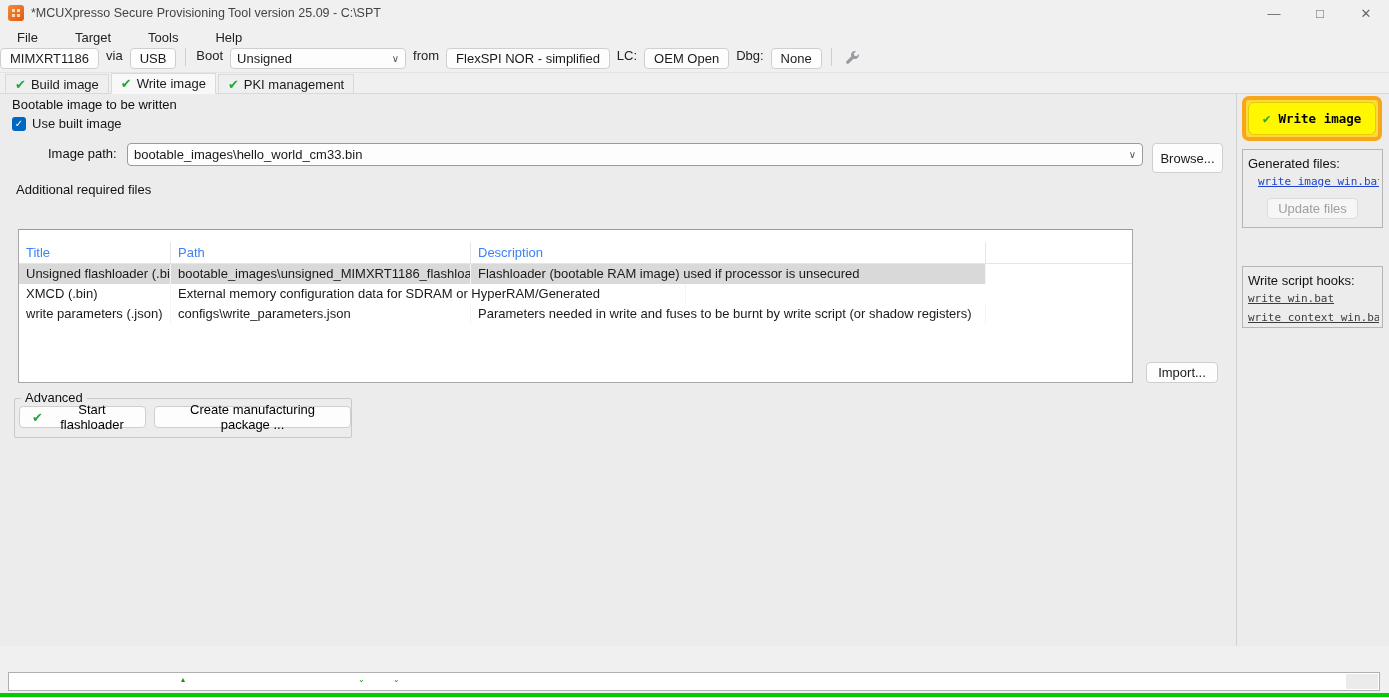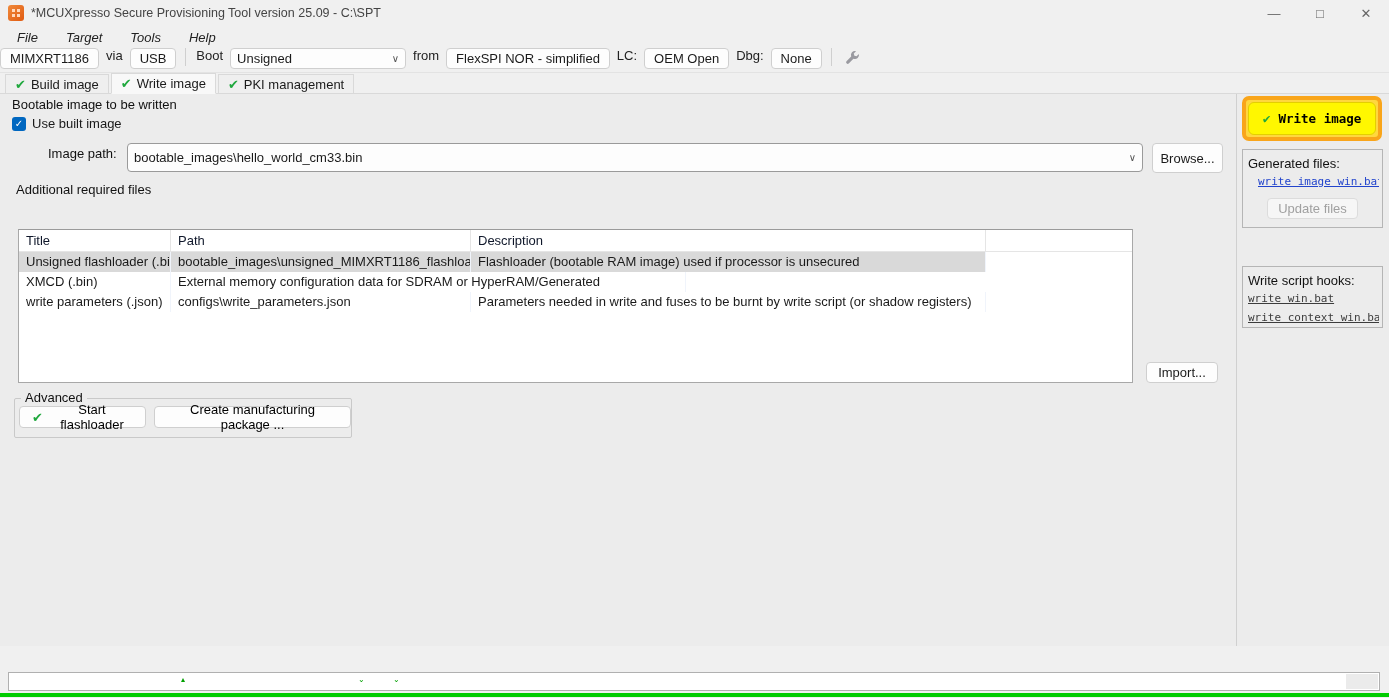--- a/index.html
+++ b/index.html
@@ -9,21 +9,21 @@
 
   
   .titlebar { height:26px; background:#f0f0f0; display:flex; align-items:center; padding-left:8px; }
   .app-icon { width:16px; height:16px; border-radius:3px; background:linear-gradient(135deg,#f08a3c,#e05a10); margin-right:7px; position:relative; flex:0 0 auto; }
   .app-icon::after { content:""; position:absolute; left:4px; top:4px; width:3px; height:3px; background:#ffd9bd; box-shadow:5px 0 0 #ffd9bd, 0 5px 0 #ffd9bd, 5px 5px 0 #ffd9bd; }
   .title-text { color:#444; font-size:12.5px; }
   .win-controls { position:absolute; right:0; top:0; height:26px; display:flex; }
   .winbtn { width:46px; height:26px; display:flex; align-items:center; justify-content:center; color:#666; font-size:13px; cursor:default; }
 
   
-  .menubar { height:22px; display:flex; align-items:center; padding-left:8px; gap:10px; background:#f0f0f0;font-style:italic; }
+  .menubar { height:22px; display:flex; align-items:center; padding-left:8px; gap:19px; background:#f0f0f0; }
   .menu-item { padding:2px 9px; color:#222; }
 
   
   .toolbar { height:25px; display:flex; padding:0 0; gap:6px; background:#f0f0f0; border-bottom:1px solid #e3e3e3; }
   .tbtn { background:#fdfdfd; border:1px solid #cfcfcf; border-radius:4px; height:21px; padding:0 9px; font-size:13px; font-family:inherit; color:#1a1a1a; display:flex; align-items:center; }
   .tlabel { color:#222; padding:0 1px; }
   .tsep { width:1px; height:18px; background:#cfcfcf; margin:0 3px; }
   .combo { background:#fdfdfd; border:1px solid #cfcfcf; border-radius:4px; height:21px; display:flex; align-items:center; padding:0 6px; }
   .combo .val { flex:1 1 auto; white-space:nowrap; overflow:hidden; }
   .chev { color:#555; font-size:10px; margin-left:6px; flex:0 0 auto; }
@@ -38,27 +38,27 @@
 
   
   .main { position:relative; height:552px; background:#ececec; }
   .content { position:absolute; left:0; top:0; right:152px; bottom:0; border-right:1px solid #d0d0d0; }
   .group-title { position:absolute; left:12px; top:3px; color:#111; }
   .chkrow { position:absolute; left:12px; top:22px; display:flex; align-items:center; gap:6px; cursor:default; }
   .checkbox { width:14px; height:14px; background:#0067c0; border-radius:3px; display:flex; align-items:center; justify-content:center; }
   .checkbox .tick { color:#fff; font-size:10px; line-height:1; }
   .pathrow { position:absolute; left:0; top:49px; width:100%; }
   .pathlabel { position:absolute; left:48px; top:3px; color:#111; }
-  .path-combo { position:absolute; left:127px; top:0; width:1016px; height:29px; border-color:#9a9a9a; }
+  .path-combo { position:absolute; left:127px; top:0; width:1016px; height:23px; border-color:#9a9a9a; }
   .browse-btn { position:absolute; left:1152px; top:0; width:71px; height:30px; justify-content:center; }
   .addl-label { position:absolute; left:16px; top:88px; color:#111; }
 
   .ftable { position:absolute; left:18px; top:135px; width:1115px; height:154px; background:#fff; border:1px solid #a8a8a8; border-top-color:#9a9a9a; }
   .trow { display:flex; height:20px; line-height:20px; }
-  .trow.head { height:22px; line-height:22px; border-bottom:1px solid #e5e5e5; color:#0f172a; }
+  .trow.head { height:22px; line-height:22px; border-bottom:1px solid #e5e5e5; color:#3b82f6;margin-top:12px; }
   .tcell { padding:0 0 0 7px; white-space:nowrap; overflow:hidden; }
   .c-title { width:152px; }
   .c-path  { width:300px; }
   .c-desc  { width:515px; }
   .head .tcell { border-right:1px solid #e5e5e5; }
   .body-sep { border-right:1px solid #f0f4fb; }
   .trow.selected .tcell { background:#d9d9d9; }
   .import-btn { position:absolute; left:1146px; top:268px; width:72px; height:21px; }
 
   .advanced { position:absolute; left:14px; top:304px; width:338px; height:40px; border:1px solid #c9c9c9; border-radius:2px; }

